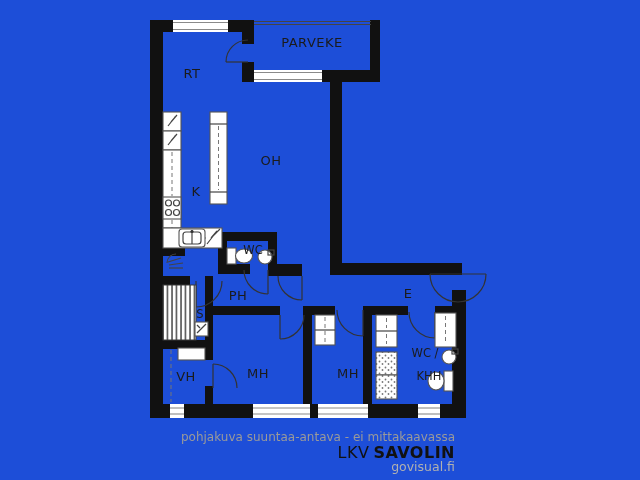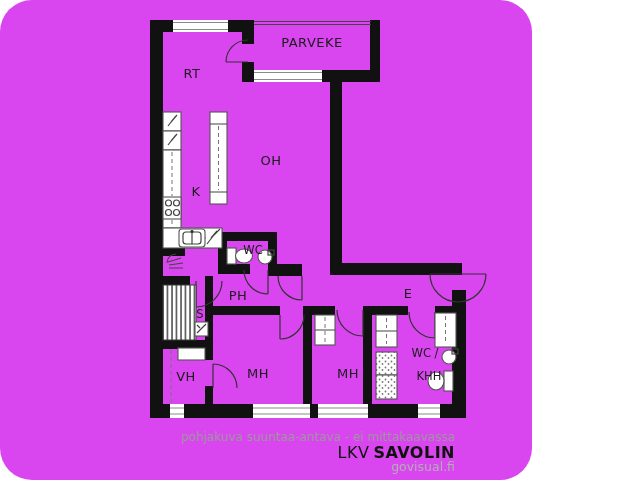--- a/index.html
+++ b/index.html
@@ -1,17 +1,17 @@
 <!DOCTYPE html>
 <html><head>
 <meta charset="utf-8">
 <style>
   html,body{margin:0;padding:0;background:#ffffff;}
-  .stage{position:relative;width:532px;height:480px;background:#d946ef;overflow:hidden;
-         font-family:"DejaVu Sans","Liberation Sans",sans-serif;border-radius:32px;}
+  .stage{position:relative;width:640px;height:480px;background:#1d4ed8;overflow:hidden;
+         font-family:"DejaVu Sans","Liberation Sans",sans-serif;}
   svg{position:absolute;left:0;top:0;}
   text{font-family:"DejaVu Sans","Liberation Sans",sans-serif;fill:#1b1b1b;}
   .room-label{font-size:13px;letter-spacing:0.5px;}
   .room-label-small{font-size:11.5px;}
   .wall{fill:#111111;stroke:none;}
   .thin{stroke:#444444;stroke-width:1.2;fill:none;}
   .fixture{stroke:#555555;stroke-width:1.1;fill:#ffffff;}
   .fixture-dash{stroke:#777777;stroke-width:1;stroke-dasharray:4 3;fill:none;}
   .door{stroke:#333333;stroke-width:1.2;fill:none;}
   .winline{stroke:#8a8a8a;stroke-width:1.1;}

